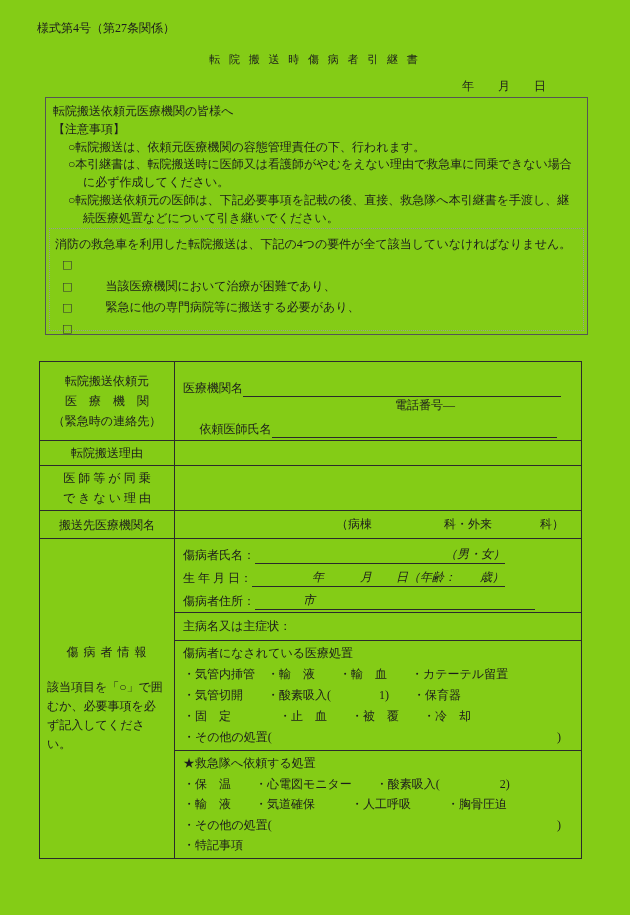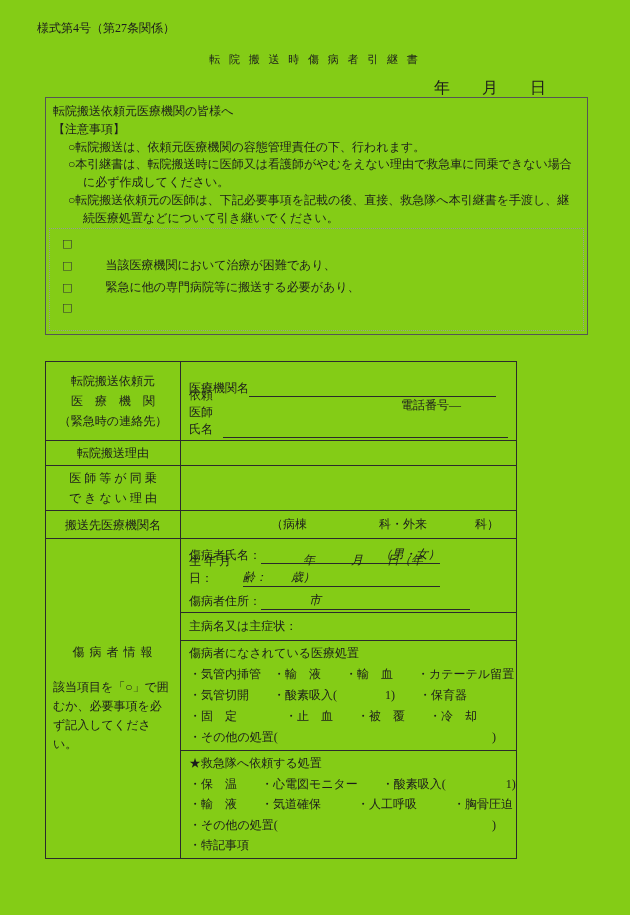--- a/index.html
+++ b/index.html
@@ -10,54 +10,54 @@
     width: 630px; height: 915px;
     background: #84cc16;
     margin: 0 auto;
     overflow: hidden;
     font-size: 12px;
   }
   
   .form-number { position: absolute; left: 37px; top: 20px; font-size: 12px; }
   .form-title  { position: absolute; left: 0; right: 0; top: 52px; text-align: center;
                  font-size: 11px; letter-spacing: 3px; }
-  .date-line   { position: absolute; top: 78px; right: 84px; font-size: 16px; }
+  .date-line   { position: absolute; top: 78px; right: 84px; font-size: 12px; }
   
   .notice-box {
     position: absolute; left: 45px; top: 97px; width: 543px; height: 238px;
     border: 1.5px solid #555; padding: 5px 7px; line-height: 17.8px; font-size: 12px;
   }
   .notice-item { padding-left: 30px; text-indent: -15px; }
   .req-box {
     position: absolute; left: 3px; right: 3px; bottom: 3px; top: 130px;
     border: 1px dotted #999; padding: 5px 5px 0 5px; line-height: 20.8px; font-size: 12px;
   }
   .chk-row { display: flex; align-items: baseline; }
   .chk { flex: 0 0 auto; margin: 0 33px 0 7px; font-family: "DejaVu Sans", sans-serif;
          font-size: 11px; color: #333; }
   
   .main-table {
-    position: absolute; left: 45px; top: 361px; width: 472px;
+    position: absolute; left: 39px; top: 361px; width: 543px;
     border-collapse: collapse; table-layout: fixed; font-size: 12px;
   }
   .main-table td { border: 1px solid #2b2b2b; vertical-align: middle; }
   .col-label { width: 135px; }
   td.lbl { text-align: center; padding: 2px; line-height: 20px; }
   td.val { padding: 2px 8px; }
   .patient-lbl .section-label { letter-spacing: 1px; }
   .patient-lbl .patient-note {
     text-align: left; padding: 0 5px; margin-top: 16px; line-height: 19px;
   }
   .fline { display: flex; align-items: flex-end; }
   .ufill { flex: 1 1 auto; border-bottom: 1px solid #2a2a2a; min-height: 15px; }
   .org-line   { margin-top: 10px; height: 22px; }
   .org-line .ufill { margin-right: 12px; }
   .phone-line { display: flex; padding-left: 212px; height: 17px;
                 align-items: center; font-size: 12px; }
-  .doctor-line { height: 24px; }
+  .doctor-line { height: 24px; justify-content: center; }
   .doctor-ufill { flex: 0 0 285px; border-bottom: 1px solid #2a2a2a; min-height: 15px; }
   td.dest-val { text-align: right; padding-right: 17px; }
   .id-line { height: 23px; }
   .id-line .ufill { text-align: left; font-style: italic; }
   .gender-ufill { margin-right: 68px; text-align: right !important; }
   .address-ufill { margin-right: 38px; }
   .tx-line { line-height: 21px; height: 21px; white-space: pre; }
   .ems-line { line-height: 20.6px; height: 20.6px; white-space: pre; }
   .other-line { display: flex; justify-content: space-between; padding-right: 12px; }
   .empty-area { height: 100%; }
@@ -72,20 +72,21 @@
   <div class="date-line">年　　月　　日</div>
 
   <div class="notice-box">
     <div>転院搬送依頼元医療機関の皆様へ</div>
     <div>【注意事項】</div>
     <div class="notice-item">○転院搬送は、依頼元医療機関の容態管理責任の下、行われます。</div>
     <div class="notice-item">○本引継書は、転院搬送時に医師又は看護師がやむをえない理由で救急車に同乗できない場合に必ず作成してください。</div>
     <div class="notice-item">○転院搬送依頼元の医師は、下記必要事項を記載の後、直接、救急隊へ本引継書を手渡し、継続医療処置などについて引き継いでください。</div>
 
     <div class="req-box">
+      <div>消防の救急車を利用した転院搬送は、下記の4つの要件が全て該当していなければなりません。</div>
       <div class="chk-row">
         <span class="chk">□</span>
       </div>
       <div class="chk-row">
         <span class="chk">□</span>
         <span>当該医療機関において治療が困難であり、</span>
       </div>
       <div class="chk-row">
         <span class="chk">□</span>
         <span>緊急に他の専門病院等に搬送する必要があり、</span>
@@ -183,21 +184,21 @@
         <div class="tx-line other-line">
           <span>・その他の処置(</span>
           <span>)</span>
         </div>
       </td>
     </tr>
 
     <tr style="height:103px;">
       <td class="val">
         <div class="ems-line">★救急隊へ依頼する処置</div>
-        <div class="ems-line">・保　温　　・心電図モニター　　・酸素吸入(　　　　　1)</div>
+        <div class="ems-line">・保　温　　・心電図モニター　　・酸素吸入(　　　　　2)</div>
         <div class="ems-line">・輸　液　　・気道確保　　　・人工呼吸　　　・胸骨圧迫</div>
         <div class="ems-line other-line">
           <span>・その他の処置(</span>
           <span>)</span>
         </div>
         <div class="ems-line">・特記事項</div>
       </td>
     </tr>
   </tbody>
     </table>

